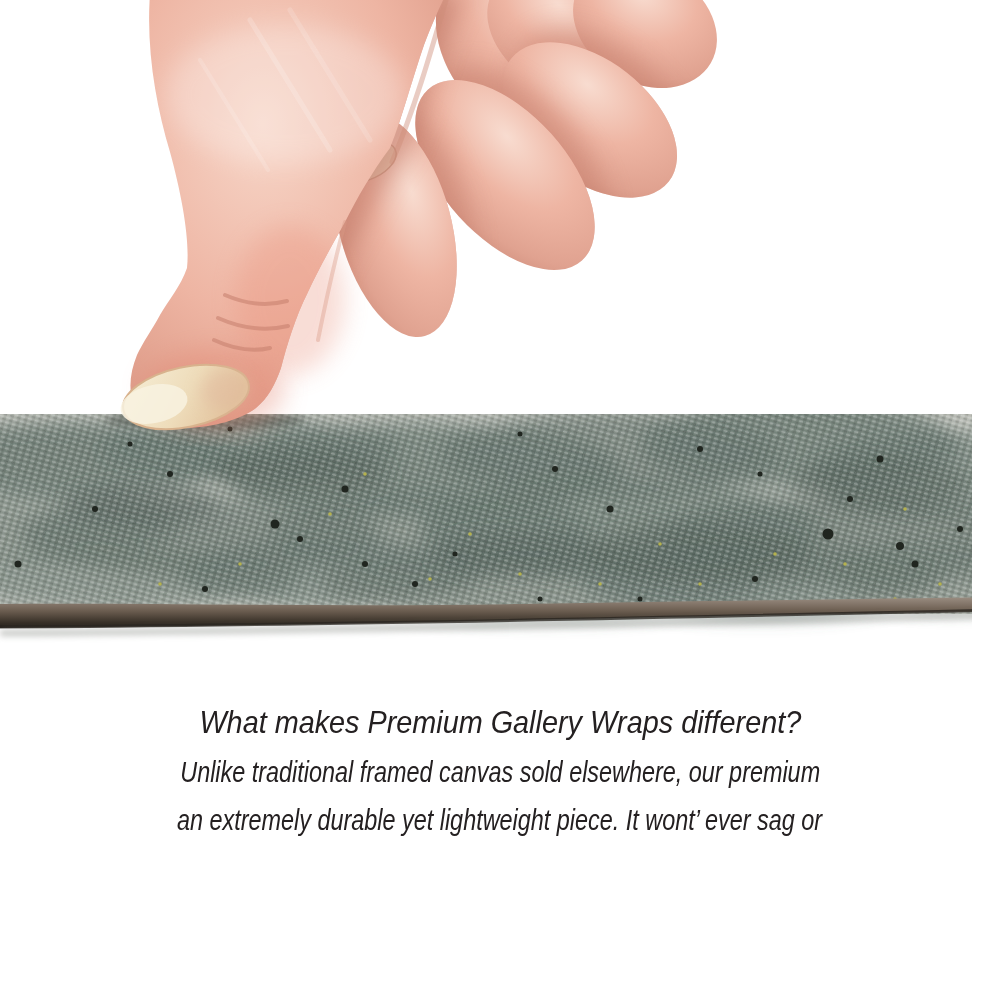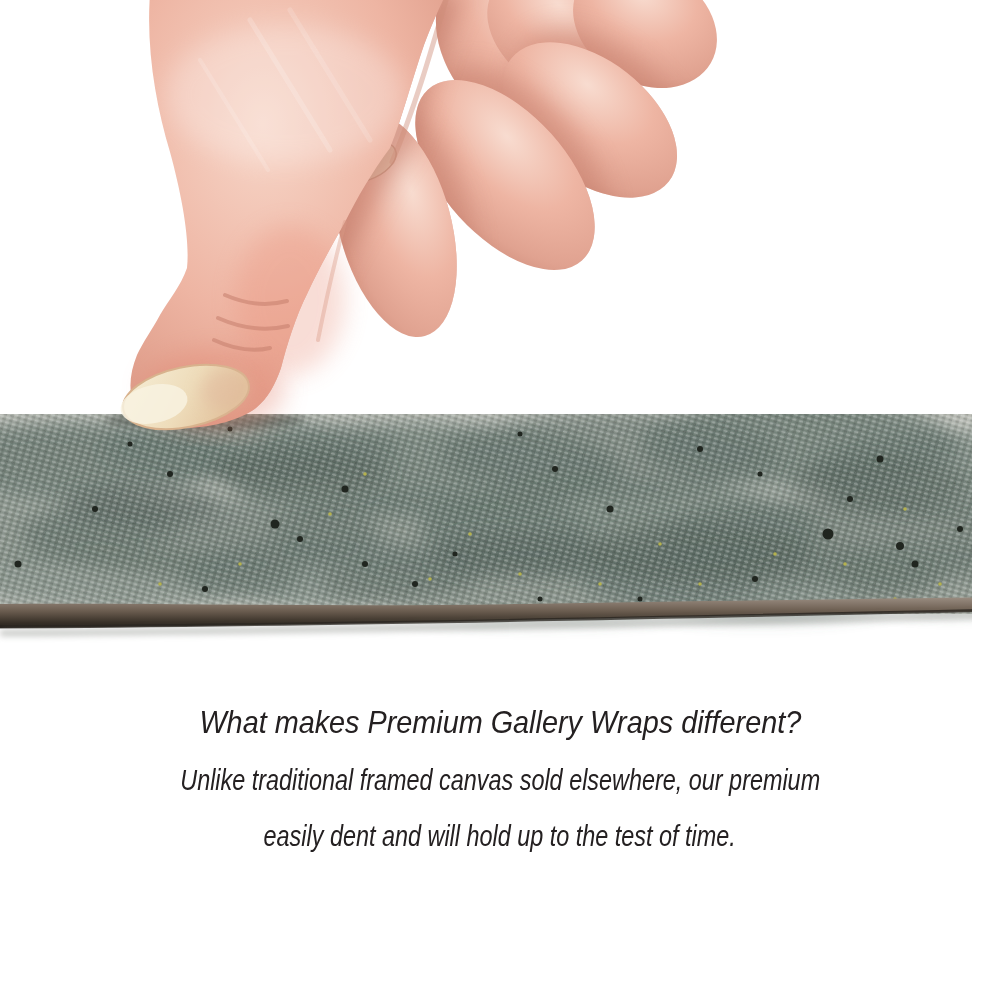--- a/index.html
+++ b/index.html
@@ -15,21 +15,21 @@
   .canvas-strip{position:absolute;top:414px;left:0;width:1000px;height:235px;z-index:1}
   .canvas-strip svg{display:block}
   .hand{position:absolute;top:0;left:0;z-index:2}
 
   
   .copy{
     position:absolute;top:701px;left:0;width:1000px;z-index:3;
     text-align:center;color:var(--text,#242021);font-style:italic;
   }
   .copy h1{margin:0 0 1px 0;font-size:32px;font-weight:500;line-height:43px;letter-spacing:0}
-  .copy p{margin:16px;font-size:30px;font-weight:400;line-height:40px}
+  .copy p{margin:8px;font-size:30px;font-weight:400;line-height:40px}
   .squeeze{display:inline-block;white-space:nowrap;transform:scaleX(.78);transform-origin:50% 50%}
   .squeeze.head{transform:scaleX(.90)}
 </style>
 </head>
 <body>
 
 <div class="stage">
 
   <section class="photo">
 
@@ -247,16 +247,16 @@
         <ellipse cx="186" cy="397" rx="64" ry="30" transform="rotate(-12 186 397)" fill="url(#nailG)" stroke="#d8b28d" stroke-width="2"></ellipse>
         <ellipse cx="154" cy="404" rx="34" ry="19" transform="rotate(-12 154 404)" fill="#f8f2e0" opacity=".85"></ellipse>
         <ellipse cx="225" cy="390" rx="24" ry="20" transform="rotate(-12 225 390)" fill="#e0b79c" opacity=".5" filter="url(#hb8)"></ellipse>
       </g>
     </svg>
   </section>
 
   <section class="copy">
     <h1><span class="squeeze head">What makes Premium Gallery Wraps different?</span></h1>
     <p><span class="squeeze">Unlike traditional framed canvas sold elsewhere, our premium</span></p>
-    <p><span class="squeeze">easily dent and will hold up to the test of time.</span></p>
+    <p><span class="squeeze">an extremely durable yet lightweight piece. It wont’ ever sag or</span></p>
   </section>
 
 </div>
 
 </body></html>

